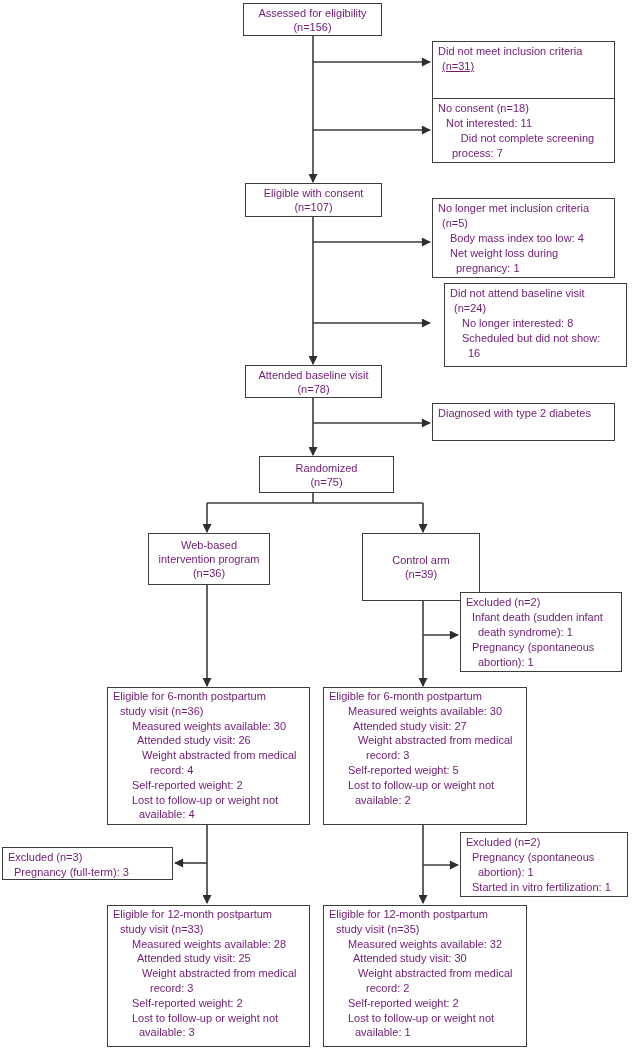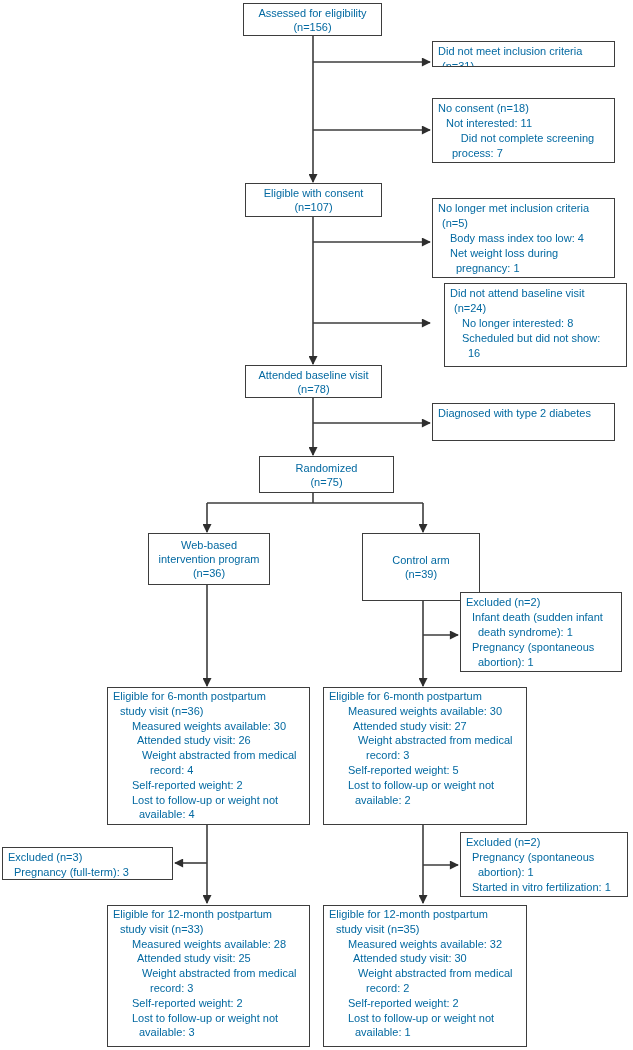--- a/index.html
+++ b/index.html
@@ -2,21 +2,21 @@
 <html><head>
 <meta charset="utf-8">
 <style>
   html, body { margin: 0; padding: 0; background: #ffffff; }
   .canvas {
     position: relative;
     width: 633px;
     height: 1050px;
     background: #ffffff;
     font-family: "Liberation Sans", "DejaVu Sans", sans-serif;
-    color: #0369a1;
+    color: #701a75;
     overflow: hidden;
   }
   .connectors {
     position: absolute;
     left: 0; top: 0;
     width: 633px; height: 1050px;
     z-index: 0;
   }
   .box {
     position: absolute;
@@ -75,21 +75,21 @@
       <path d="M423,825 V903" marker-end="url(#arrow)"></path>
       <path d="M423,865 H458" marker-end="url(#arrow)"></path>
     </g>
   </svg>
 
   <div class="box center" style="left:243px;top:3px;width:139px;height:33px">
       <div class="line">Assessed for eligibility</div>
       <div class="line">(n=156)</div>
     </div>
 
-  <div class="box left" style="left:432px;top:41px;width:183px;height:26px">
+  <div class="box left" style="left:432px;top:41px;width:183px;height:58px">
       <div class="line">Did not meet inclusion criteria</div>
       <div class="line" style="padding-left: 4px; text-decoration: underline;">(n=31)</div>
     </div>
 
   <div class="box left" style="left:432px;top:98px;width:183px;height:65px">
       <div class="line">No consent (n=18)</div>
       <div class="line" style="padding-left: 8px;">Not interested: 11</div>
       <div class="line" style="padding-left: 8px; text-align: center;">Did not complete screening</div>
       <div class="line" style="padding-left: 14px;">process: 7</div>
     </div>

